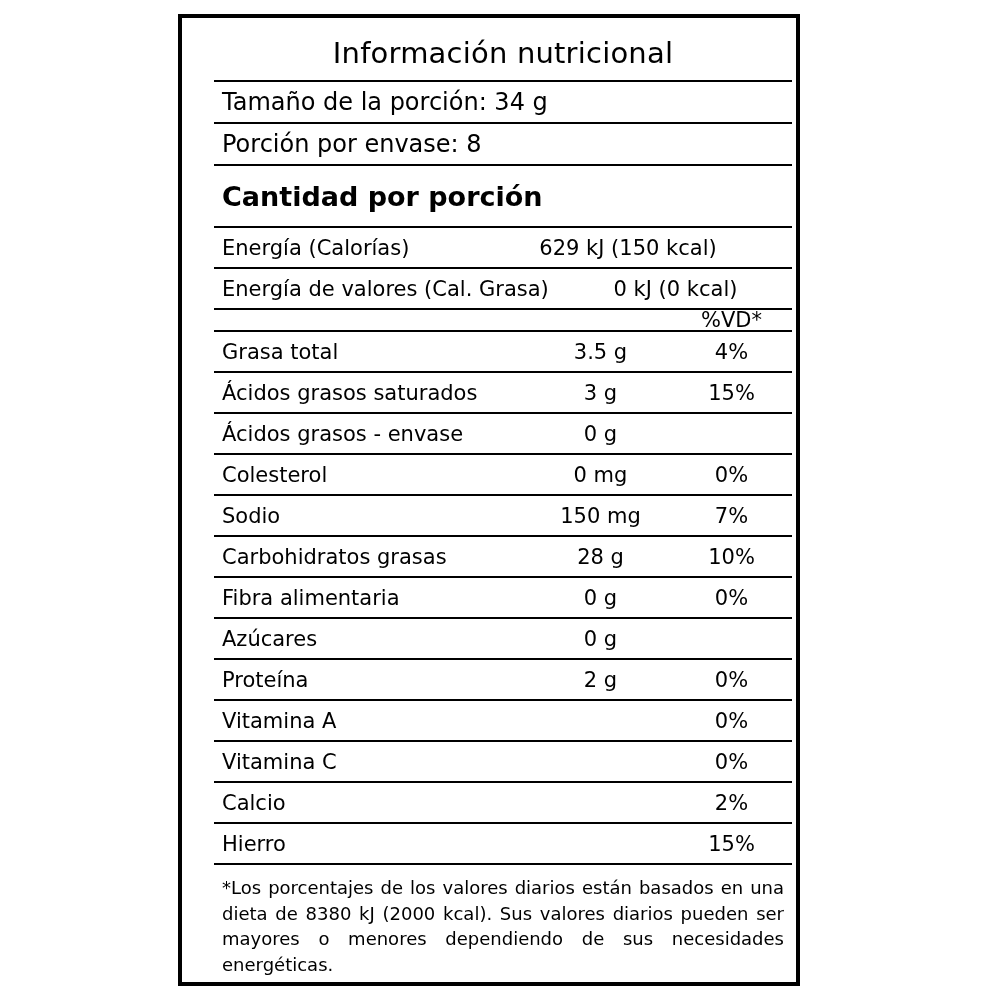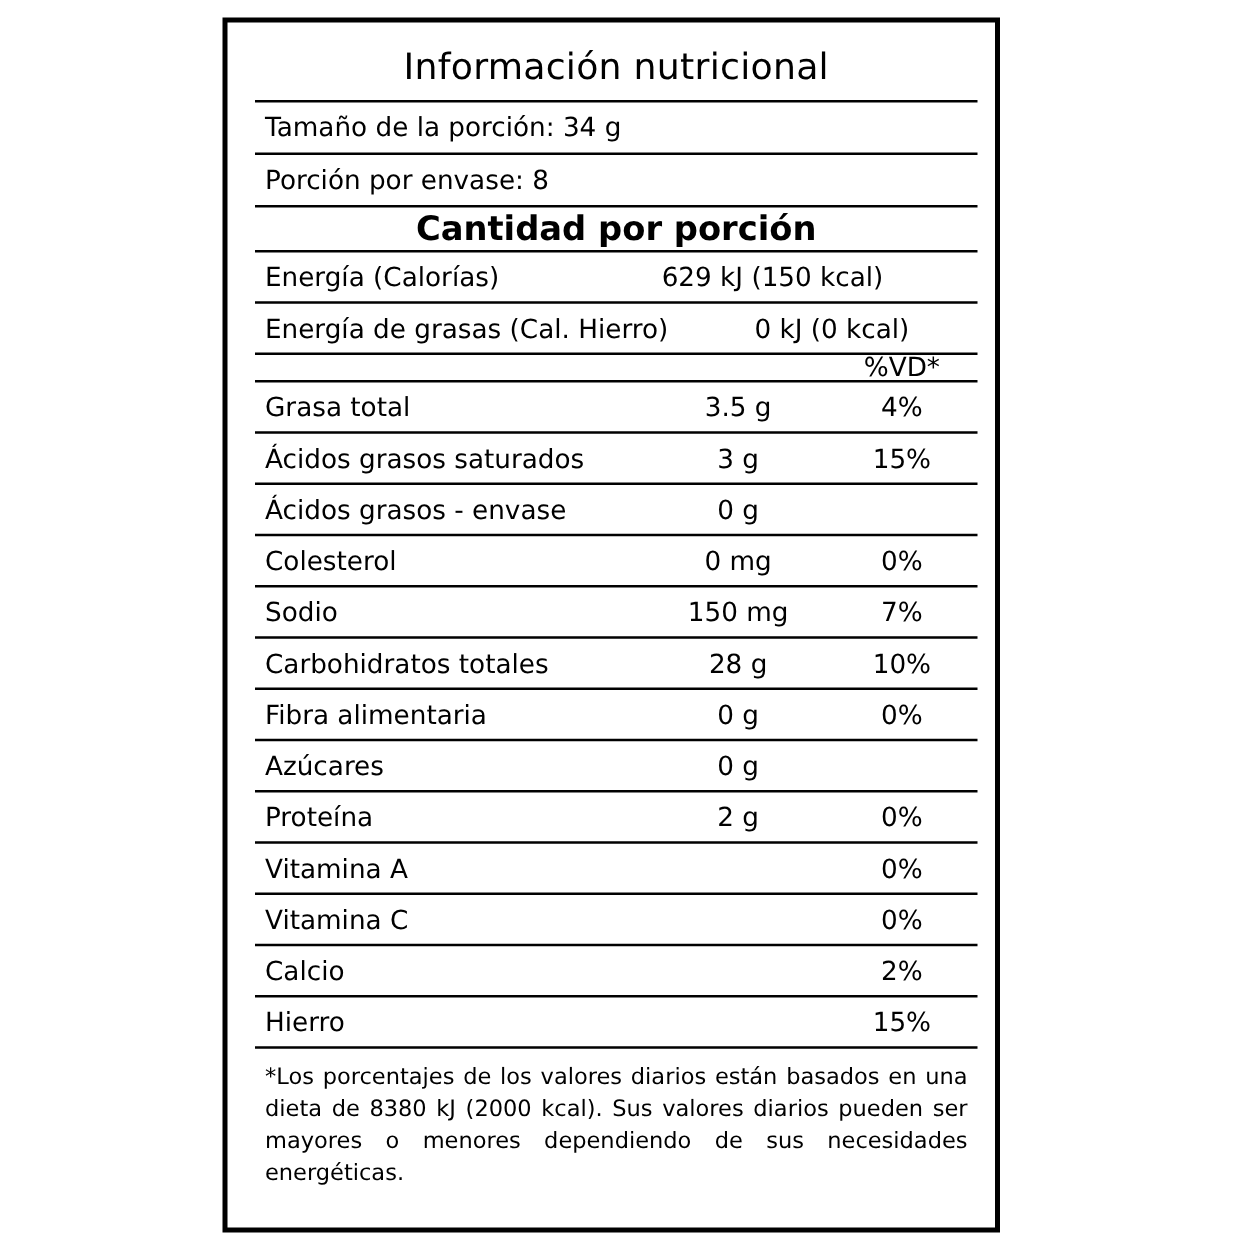--- a/index.html
+++ b/index.html
@@ -16,21 +16,21 @@
     left: 178px;
     top: 14px;
     width: 622px;
     height: 972px;
     border: 4px solid #000;
     box-sizing: border-box;
     background: #fff;
   }
   .panel {
     position: absolute;
-    left: 22px;
+    left: 32px;
     top: 8px;
     width: 578px;
     box-sizing: border-box;
   }
   .row {
     display: flex;
     align-items: center;
     box-sizing: border-box;
     border-bottom: 2px solid #000;
     padding: 0 8px;
@@ -39,25 +39,24 @@
     justify-content: center;
     height: 56px;
     border-bottom: 2px solid #000;
   }
   .title-text {
     font-size: 29px;
     letter-spacing: 0.2px;
   }
   .small-row {
     height: 42px;
-    font-size: 21px;
+    font-size: 24px;
   }
   .amount-row {
-    justify-content: center;
-    height: 36px;
+    height: 62px;
     border-bottom: 2px solid #000;
   }
   .amount-text {
     font-size: 27px;
     font-weight: bold;
   }
   .nut-row {
     height: 41px;
     font-size: 21px;
   }
@@ -101,21 +100,21 @@
     <div class="row amount-row">
       <span class="amount-text">Cantidad por porción</span>
     </div>
 
     <div class="row nut-row energy-row">
       <span class="nm">Energía (Calorías)</span>
       <span class="nv">629 kJ (150 kcal)</span>
     </div>
 
     <div class="row nut-row energy-row">
-      <span class="nm" style="flex:0 0 345px;">Energía de grasas (Cal. Hierro)</span>
+      <span class="nm" style="flex:0 0 345px;">Energía de valores (Cal. Grasa)</span>
       <span class="nv">0 kJ (0 kcal)</span>
     </div>
 
     <div class="row vd-row">
       <span class="nd">%VD*</span>
     </div>
 
     <div id="nutrient-rows">
         <div class="row nut-row">
           <span class="nm">Grasa total</span>
@@ -136,21 +135,21 @@
           <span class="nm">Colesterol</span>
           <span class="nv">0 mg</span>
           <span class="nd">0%</span>
         </div>
         <div class="row nut-row">
           <span class="nm">Sodio</span>
           <span class="nv">150 mg</span>
           <span class="nd">7%</span>
         </div>
         <div class="row nut-row">
-          <span class="nm">Carbohidratos totales</span>
+          <span class="nm">Carbohidratos grasas</span>
           <span class="nv">28 g</span>
           <span class="nd">10%</span>
         </div>
         <div class="row nut-row">
           <span class="nm">Fibra alimentaria</span>
           <span class="nv">0 g</span>
           <span class="nd">0%</span>
         </div>
         <div class="row nut-row">
           <span class="nm">Azúcares</span>

